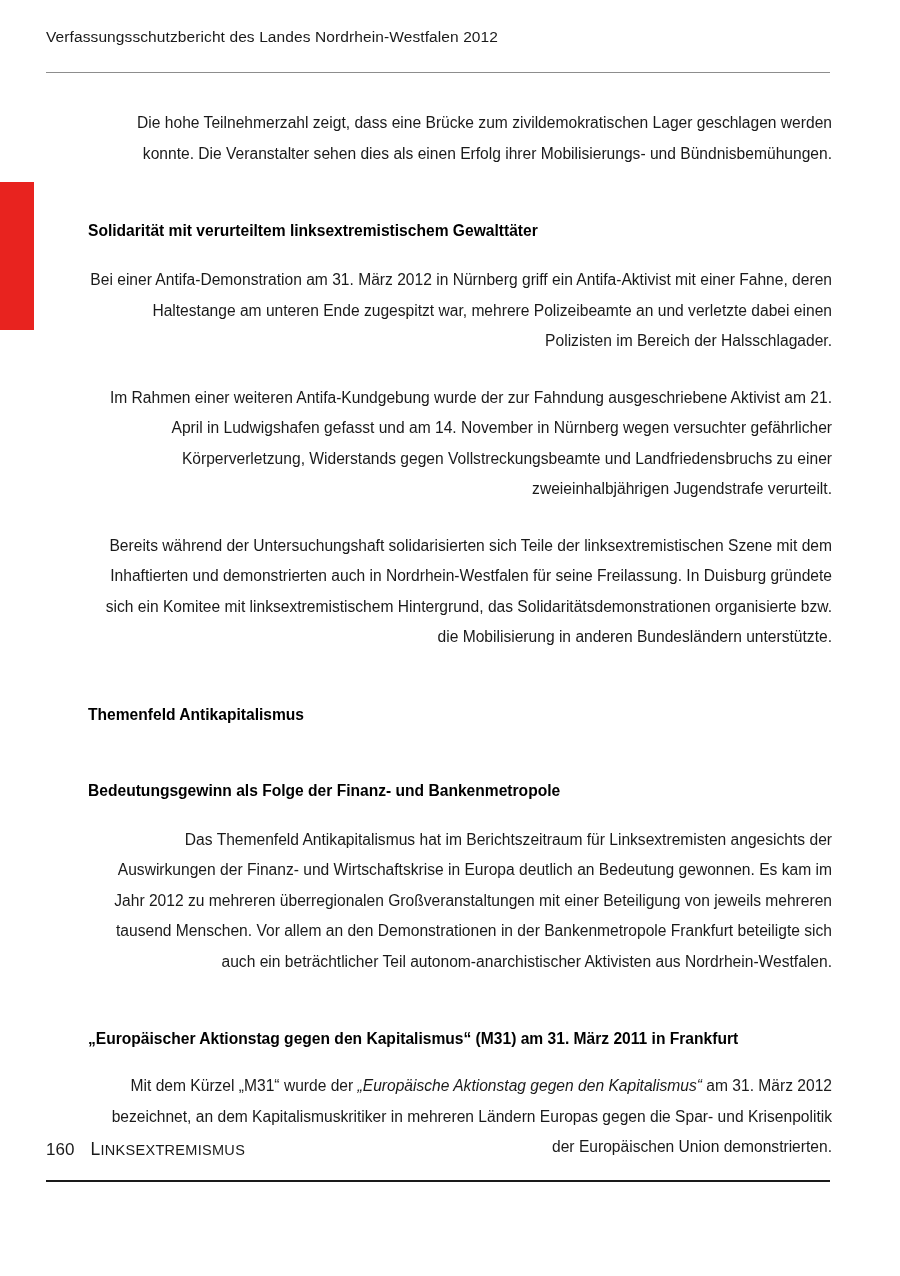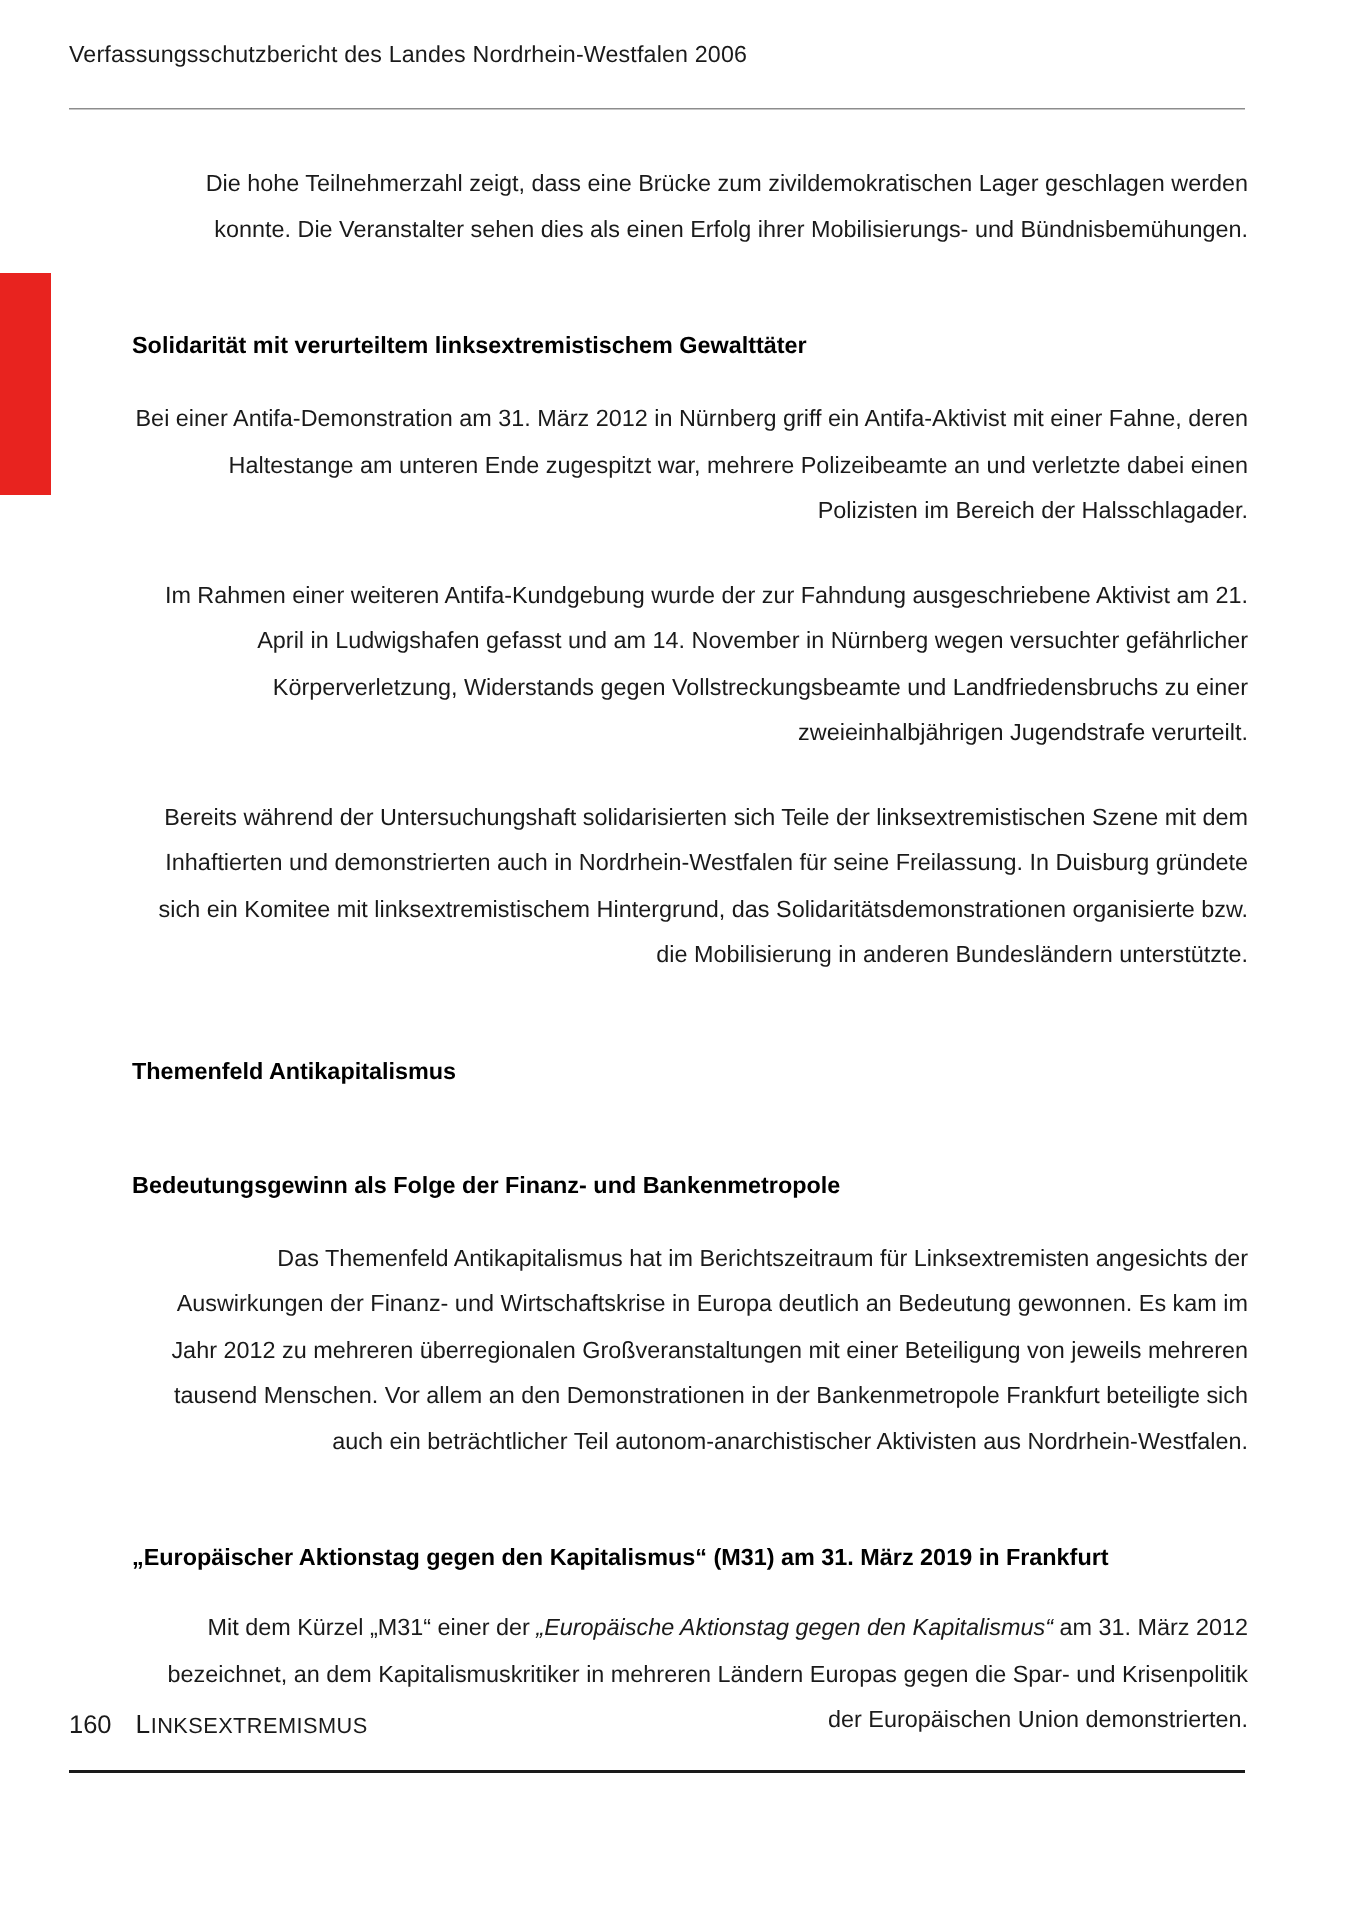--- a/index.html
+++ b/index.html
@@ -121,21 +121,21 @@
   }
 </style>
 </head>
 <body>
 
 <div class="page">
 
   <div class="edge-marker"></div>
 
   <div class="header">
-    <div class="header-title">Verfassungsschutzbericht des Landes Nordrhein-Westfalen 2006</div>
+    <div class="header-title">Verfassungsschutzbericht des Landes Nordrhein-Westfalen 2012</div>
   </div>
   <div class="header-rule"></div>
 
   <div class="content">
 
     <p class="para">Die hohe Teilnehmerzahl zeigt, dass eine Brücke zum zivildemokratischen Lager geschlagen werden konnte. Die Veranstalter sehen dies als einen Erfolg ihrer Mobilisierungs- und Bündnisbemühungen.</p>
 
     <h3 class="subhead spaced-top">Solidarität mit verurteiltem linksextremistischem Gewalttäter</h3>
 
     <p class="para">Bei einer Antifa-Demonstration am 31. März 2012 in Nürnberg griff ein Antifa-Aktivist mit einer Fahne, deren Haltestange am unteren Ende zugespitzt war, mehrere Polizeibeamte an und verletzte dabei einen Polizisten im Bereich der Halsschlagader.</p>
@@ -143,23 +143,23 @@
     <p class="para">Im Rahmen einer weiteren Antifa-Kundgebung wurde der zur Fahndung ausgeschriebene Aktivist am 21. April in Ludwigshafen gefasst und am 14. November in Nürnberg wegen versuchter gefährlicher Körperverletzung, Widerstands gegen Vollstreckungsbeamte und Landfriedensbruchs zu einer zweieinhalbjährigen Jugendstrafe verurteilt.</p>
 
     <p class="para">Bereits während der Untersuchungshaft solidarisierten sich Teile der linksextremistischen Szene mit dem Inhaftierten und demonstrierten auch in Nordrhein-Westfalen für seine Freilassung. In Duisburg gründete sich ein Komitee mit linksextremistischem Hintergrund, das Solidaritätsdemonstrationen organisierte bzw. die Mobilisierung in anderen Bundesländern unterstützte.</p>
 
     <h3 class="subhead spaced-top">Themenfeld Antikapitalismus</h3>
 
     <h3 class="subhead spaced-top">Bedeutungsgewinn als Folge der Finanz- und Bankenmetropole</h3>
 
     <p class="para">Das Themenfeld Antikapitalismus hat im Berichtszeitraum für Linksextremisten angesichts der Auswirkungen der Finanz- und Wirtschaftskrise in Europa deutlich an Bedeutung gewonnen. Es kam im Jahr 2012 zu mehreren überregionalen Großveranstaltungen mit einer Beteiligung von jeweils mehreren tausend Menschen. Vor allem an den Demonstrationen in der Bankenmetropole Frankfurt beteiligte sich auch ein beträchtlicher Teil autonom-anarchistischer Aktivisten aus Nordrhein-Westfalen.</p>
 
-    <h3 class="subhead spaced-top tight">„Europäischer Aktionstag gegen den Kapitalismus“ (M31) am 31. März 2019 in Frankfurt</h3>
+    <h3 class="subhead spaced-top tight">„Europäischer Aktionstag gegen den Kapitalismus“ (M31) am 31. März 2011 in Frankfurt</h3>
 
-    <p class="para"><span>Mit dem Kürzel „M31“ einer der </span><em>„Europäische Aktionstag gegen den Kapitalismus“</em><span> am 31. März 2012 bezeichnet, an dem Kapitalismuskritiker in mehreren Ländern Europas gegen die Spar- und Krisenpolitik der Europäischen Union demonstrierten.</span></p>
+    <p class="para"><span>Mit dem Kürzel „M31“ wurde der </span><em>„Europäische Aktionstag gegen den Kapitalismus“</em><span> am 31. März 2012 bezeichnet, an dem Kapitalismuskritiker in mehreren Ländern Europas gegen die Spar- und Krisenpolitik der Europäischen Union demonstrierten.</span></p>
 
   </div>
 
   <div class="footer-rule"></div>
   <div class="footer">
     <span class="folio">160</span>
     <span class="footer-section"><span class="sc-first">L</span><span>INKSEXTREMISMUS</span></span>
   </div>
 
 </div>

